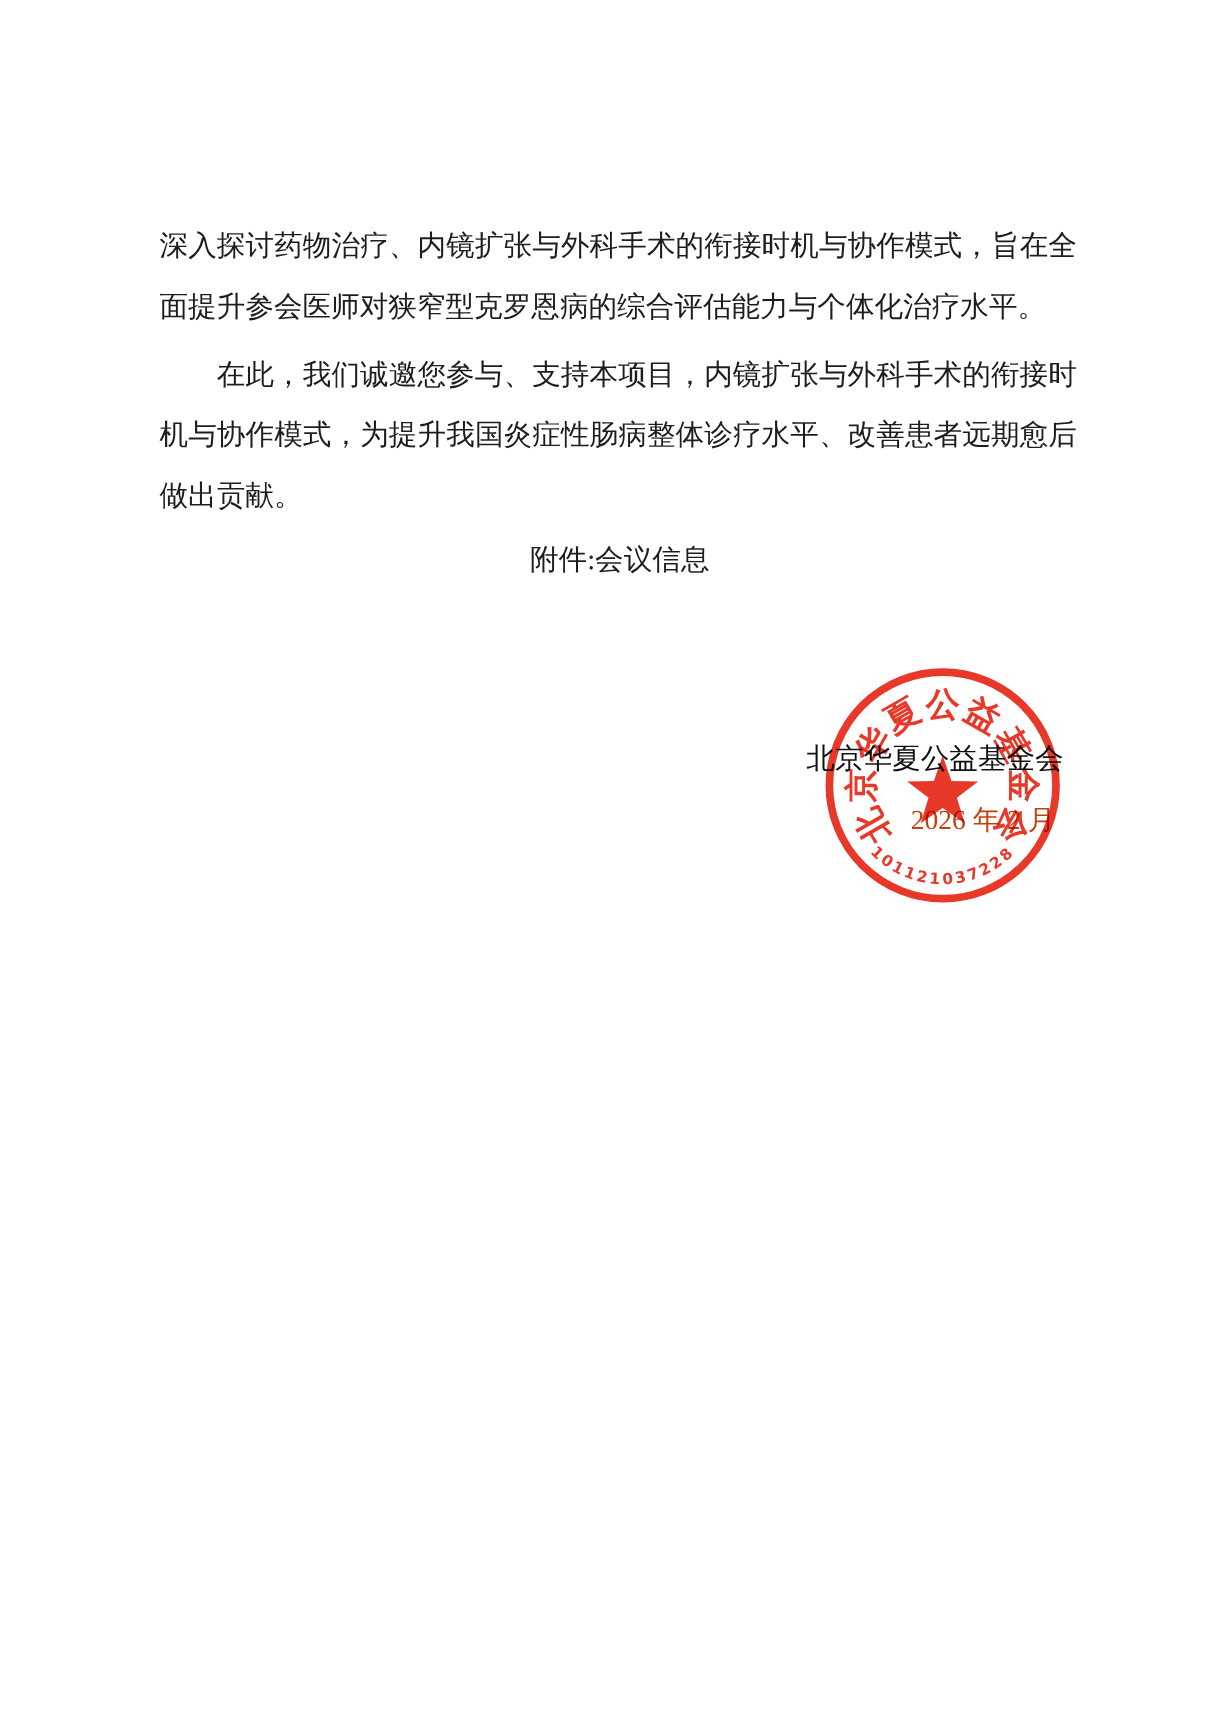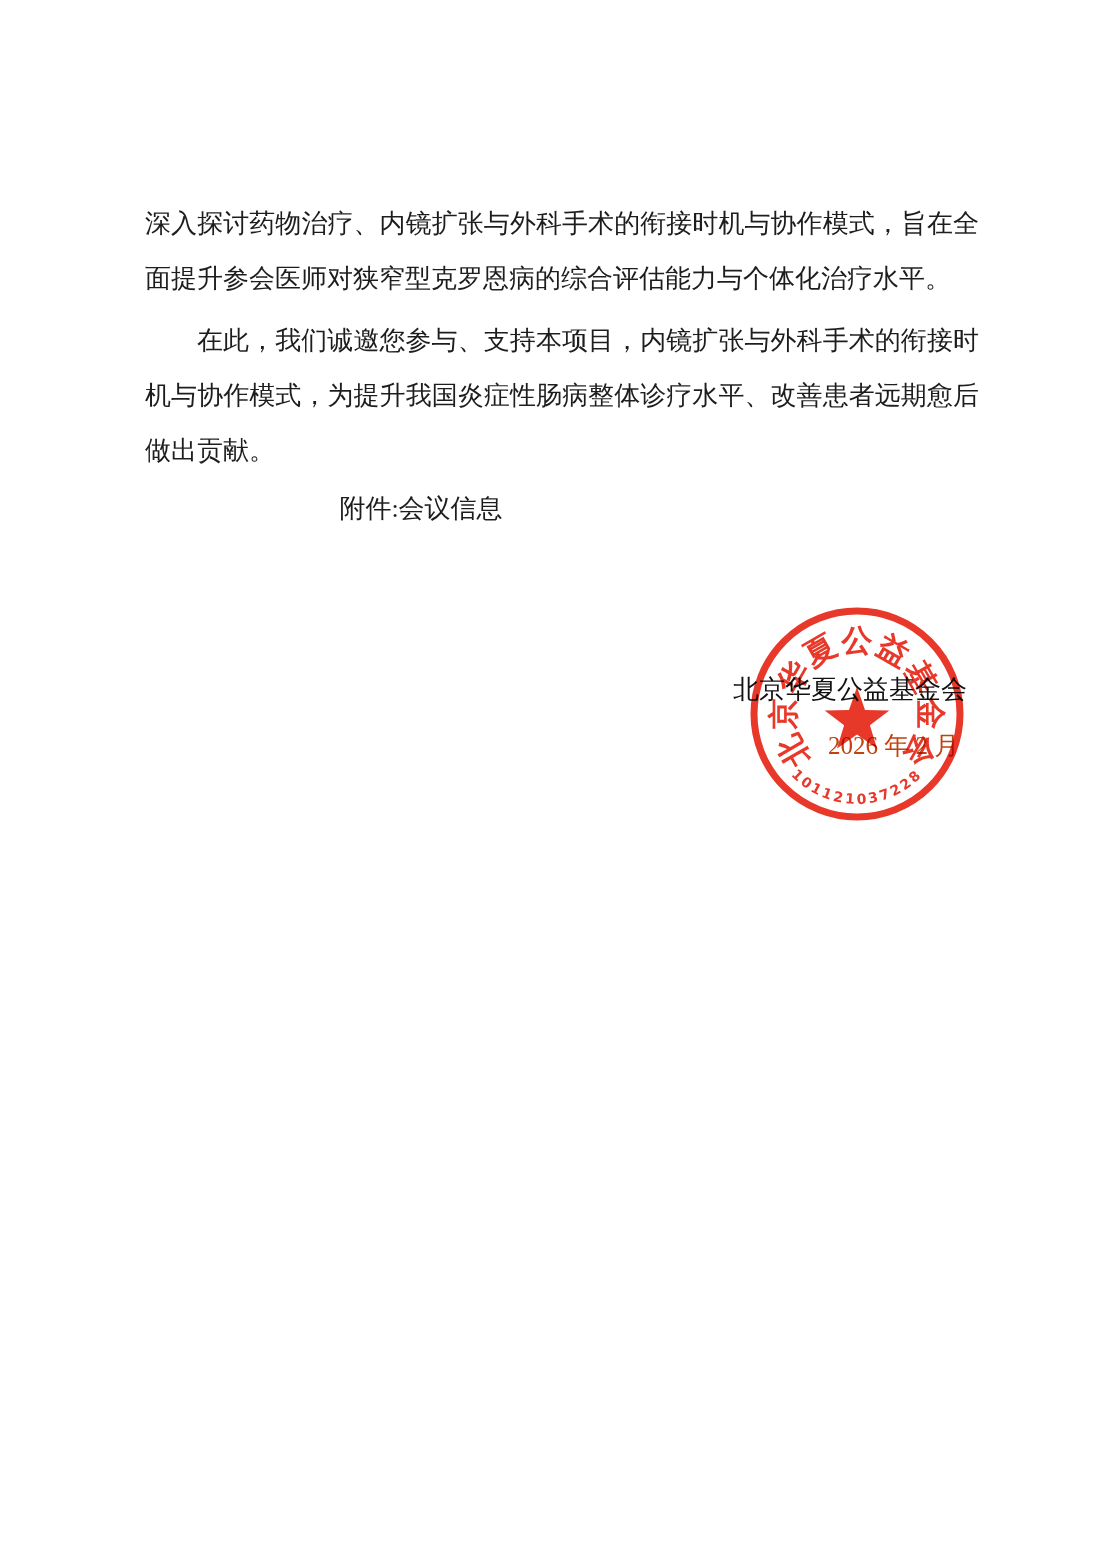--- a/index.html
+++ b/index.html
@@ -16,21 +16,21 @@
     left:145px;
     width:834px;
     font-size:26px;
     line-height:55px;
     text-align:justify;
     letter-spacing:0px;
     color:#1d1d1d;
   }
   .p1{top:196px;}
   .p2{top:313px;}
-  .p3{top:481px; width:500px; text-align:center;}
+  .p3{top:481px; width:500px; text-align:right;}
   .indent{text-indent:52px;}
   .signature{
     position:absolute;
     left:733px;top:672px;
     font-size:26px;
     letter-spacing:0px;
     color:#111111;
     white-space:nowrap;
   }
   .dateline{

